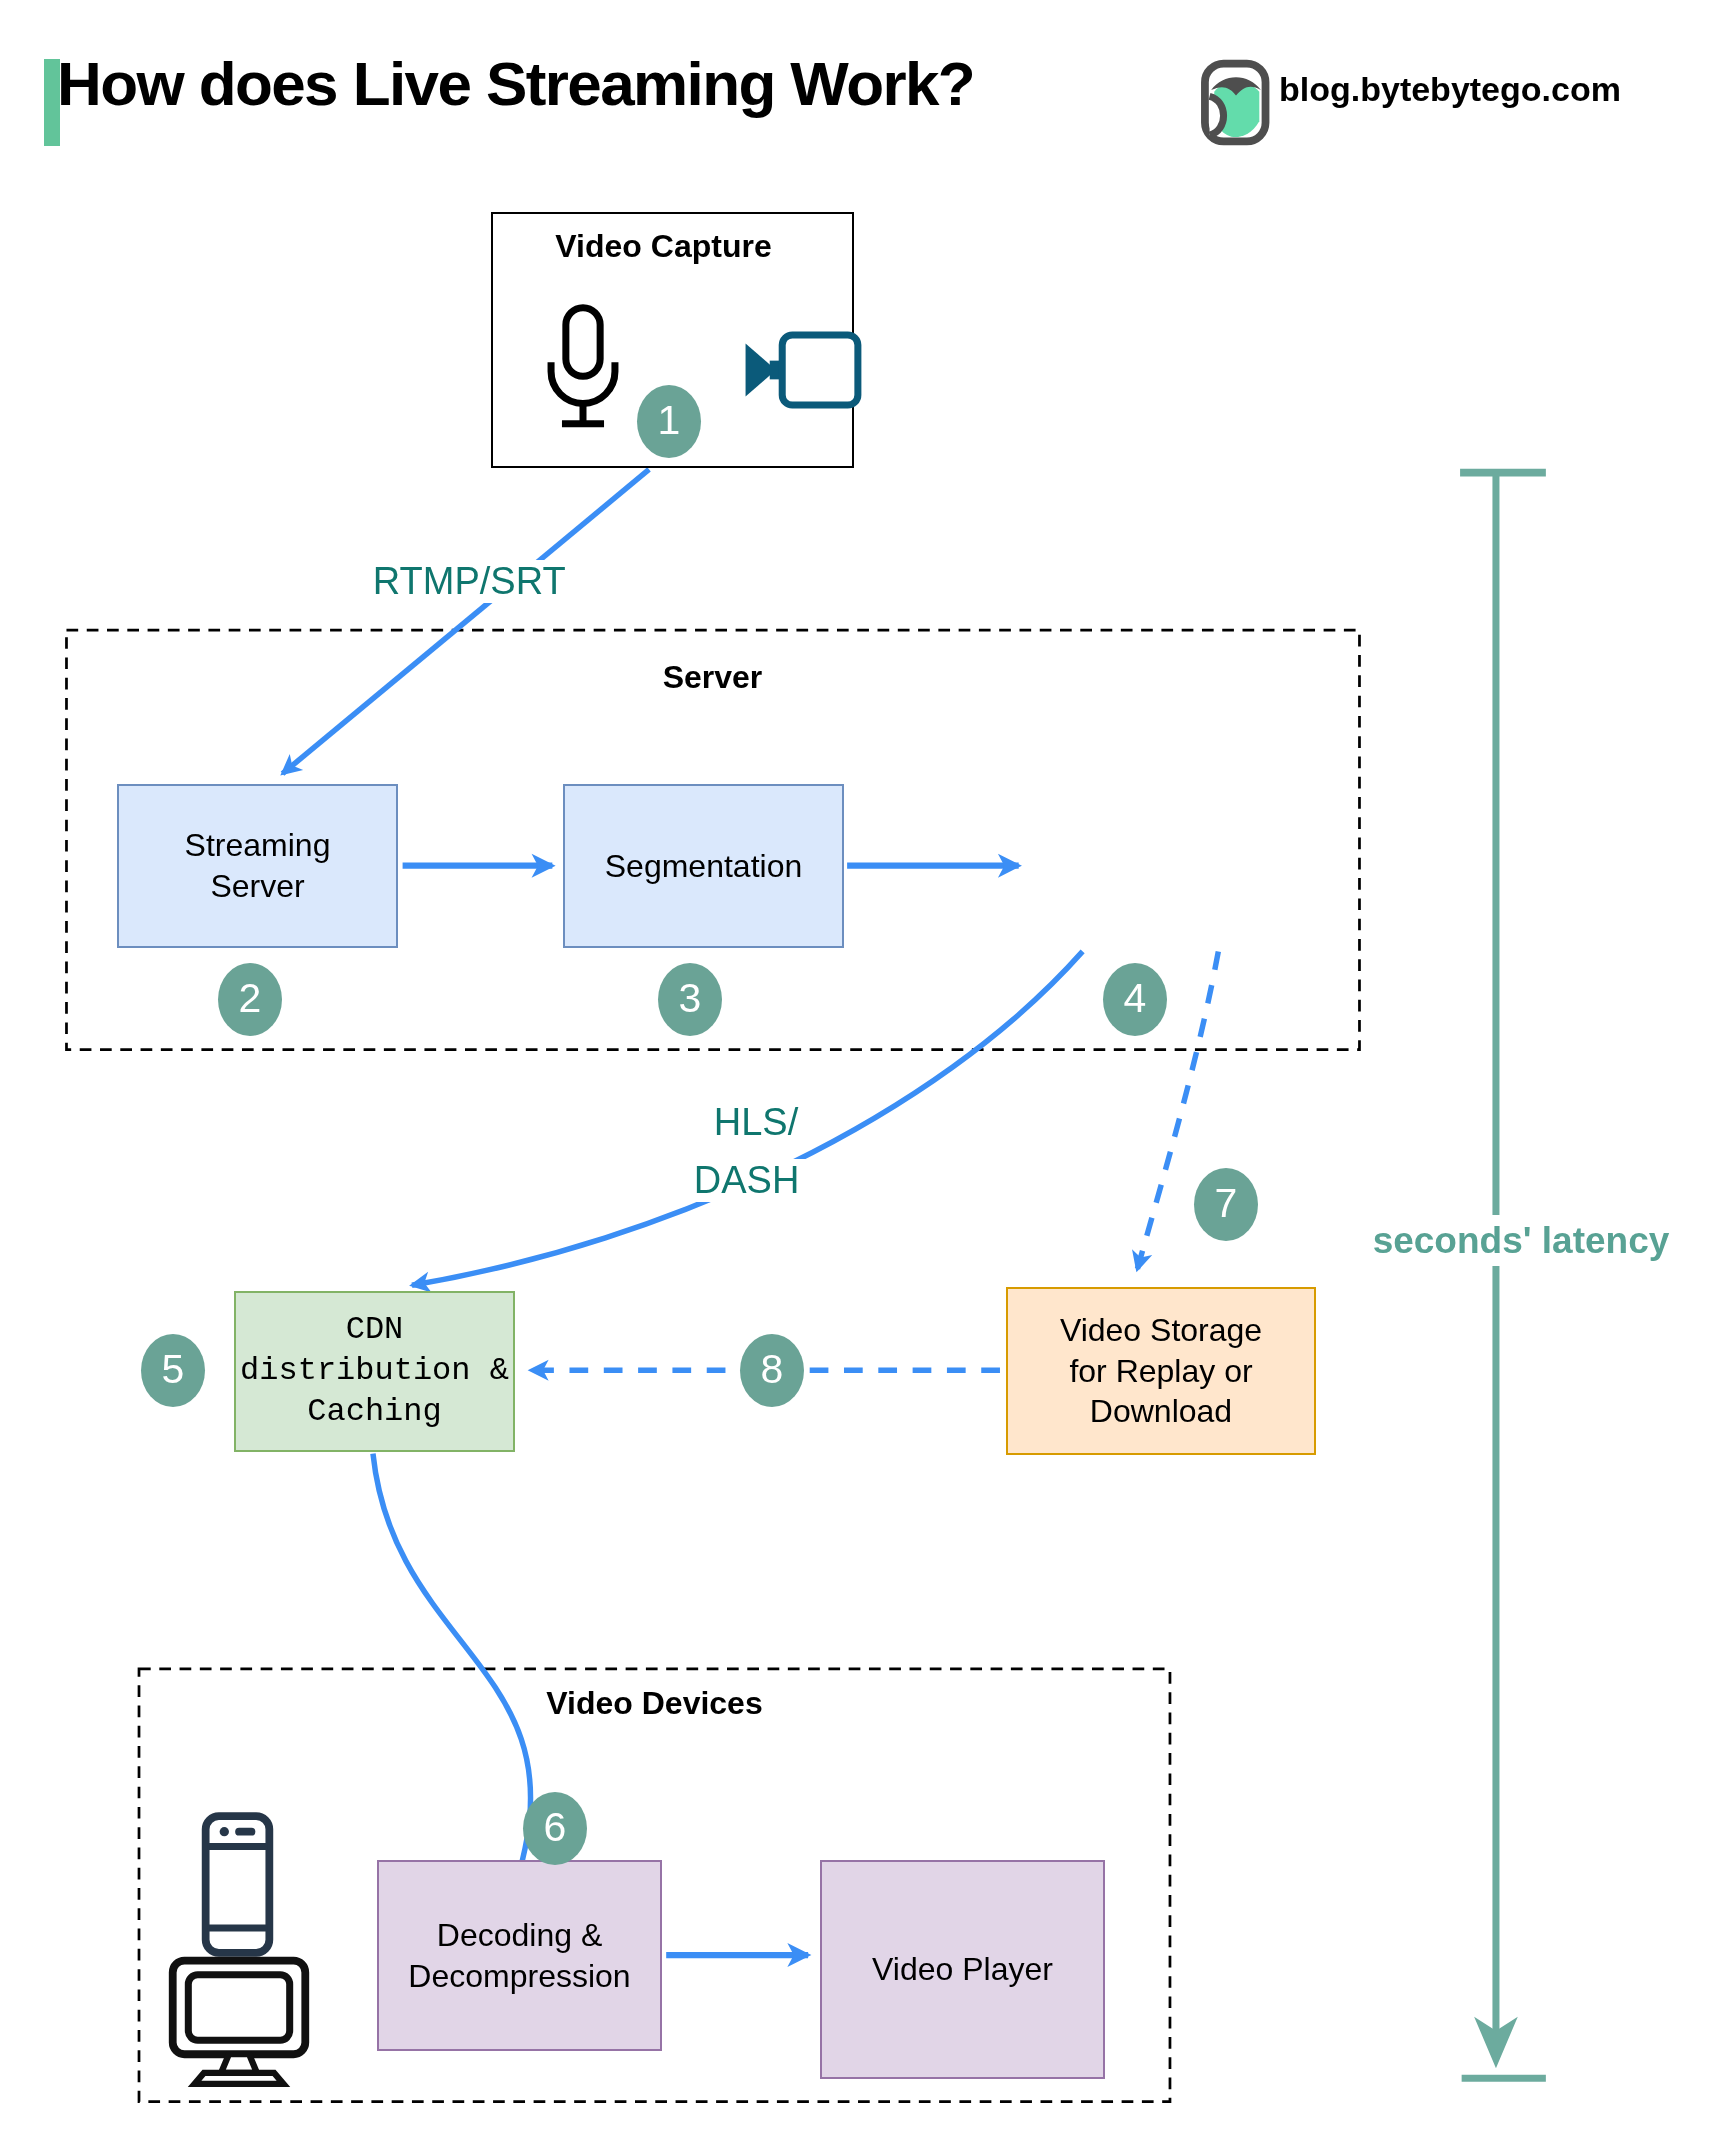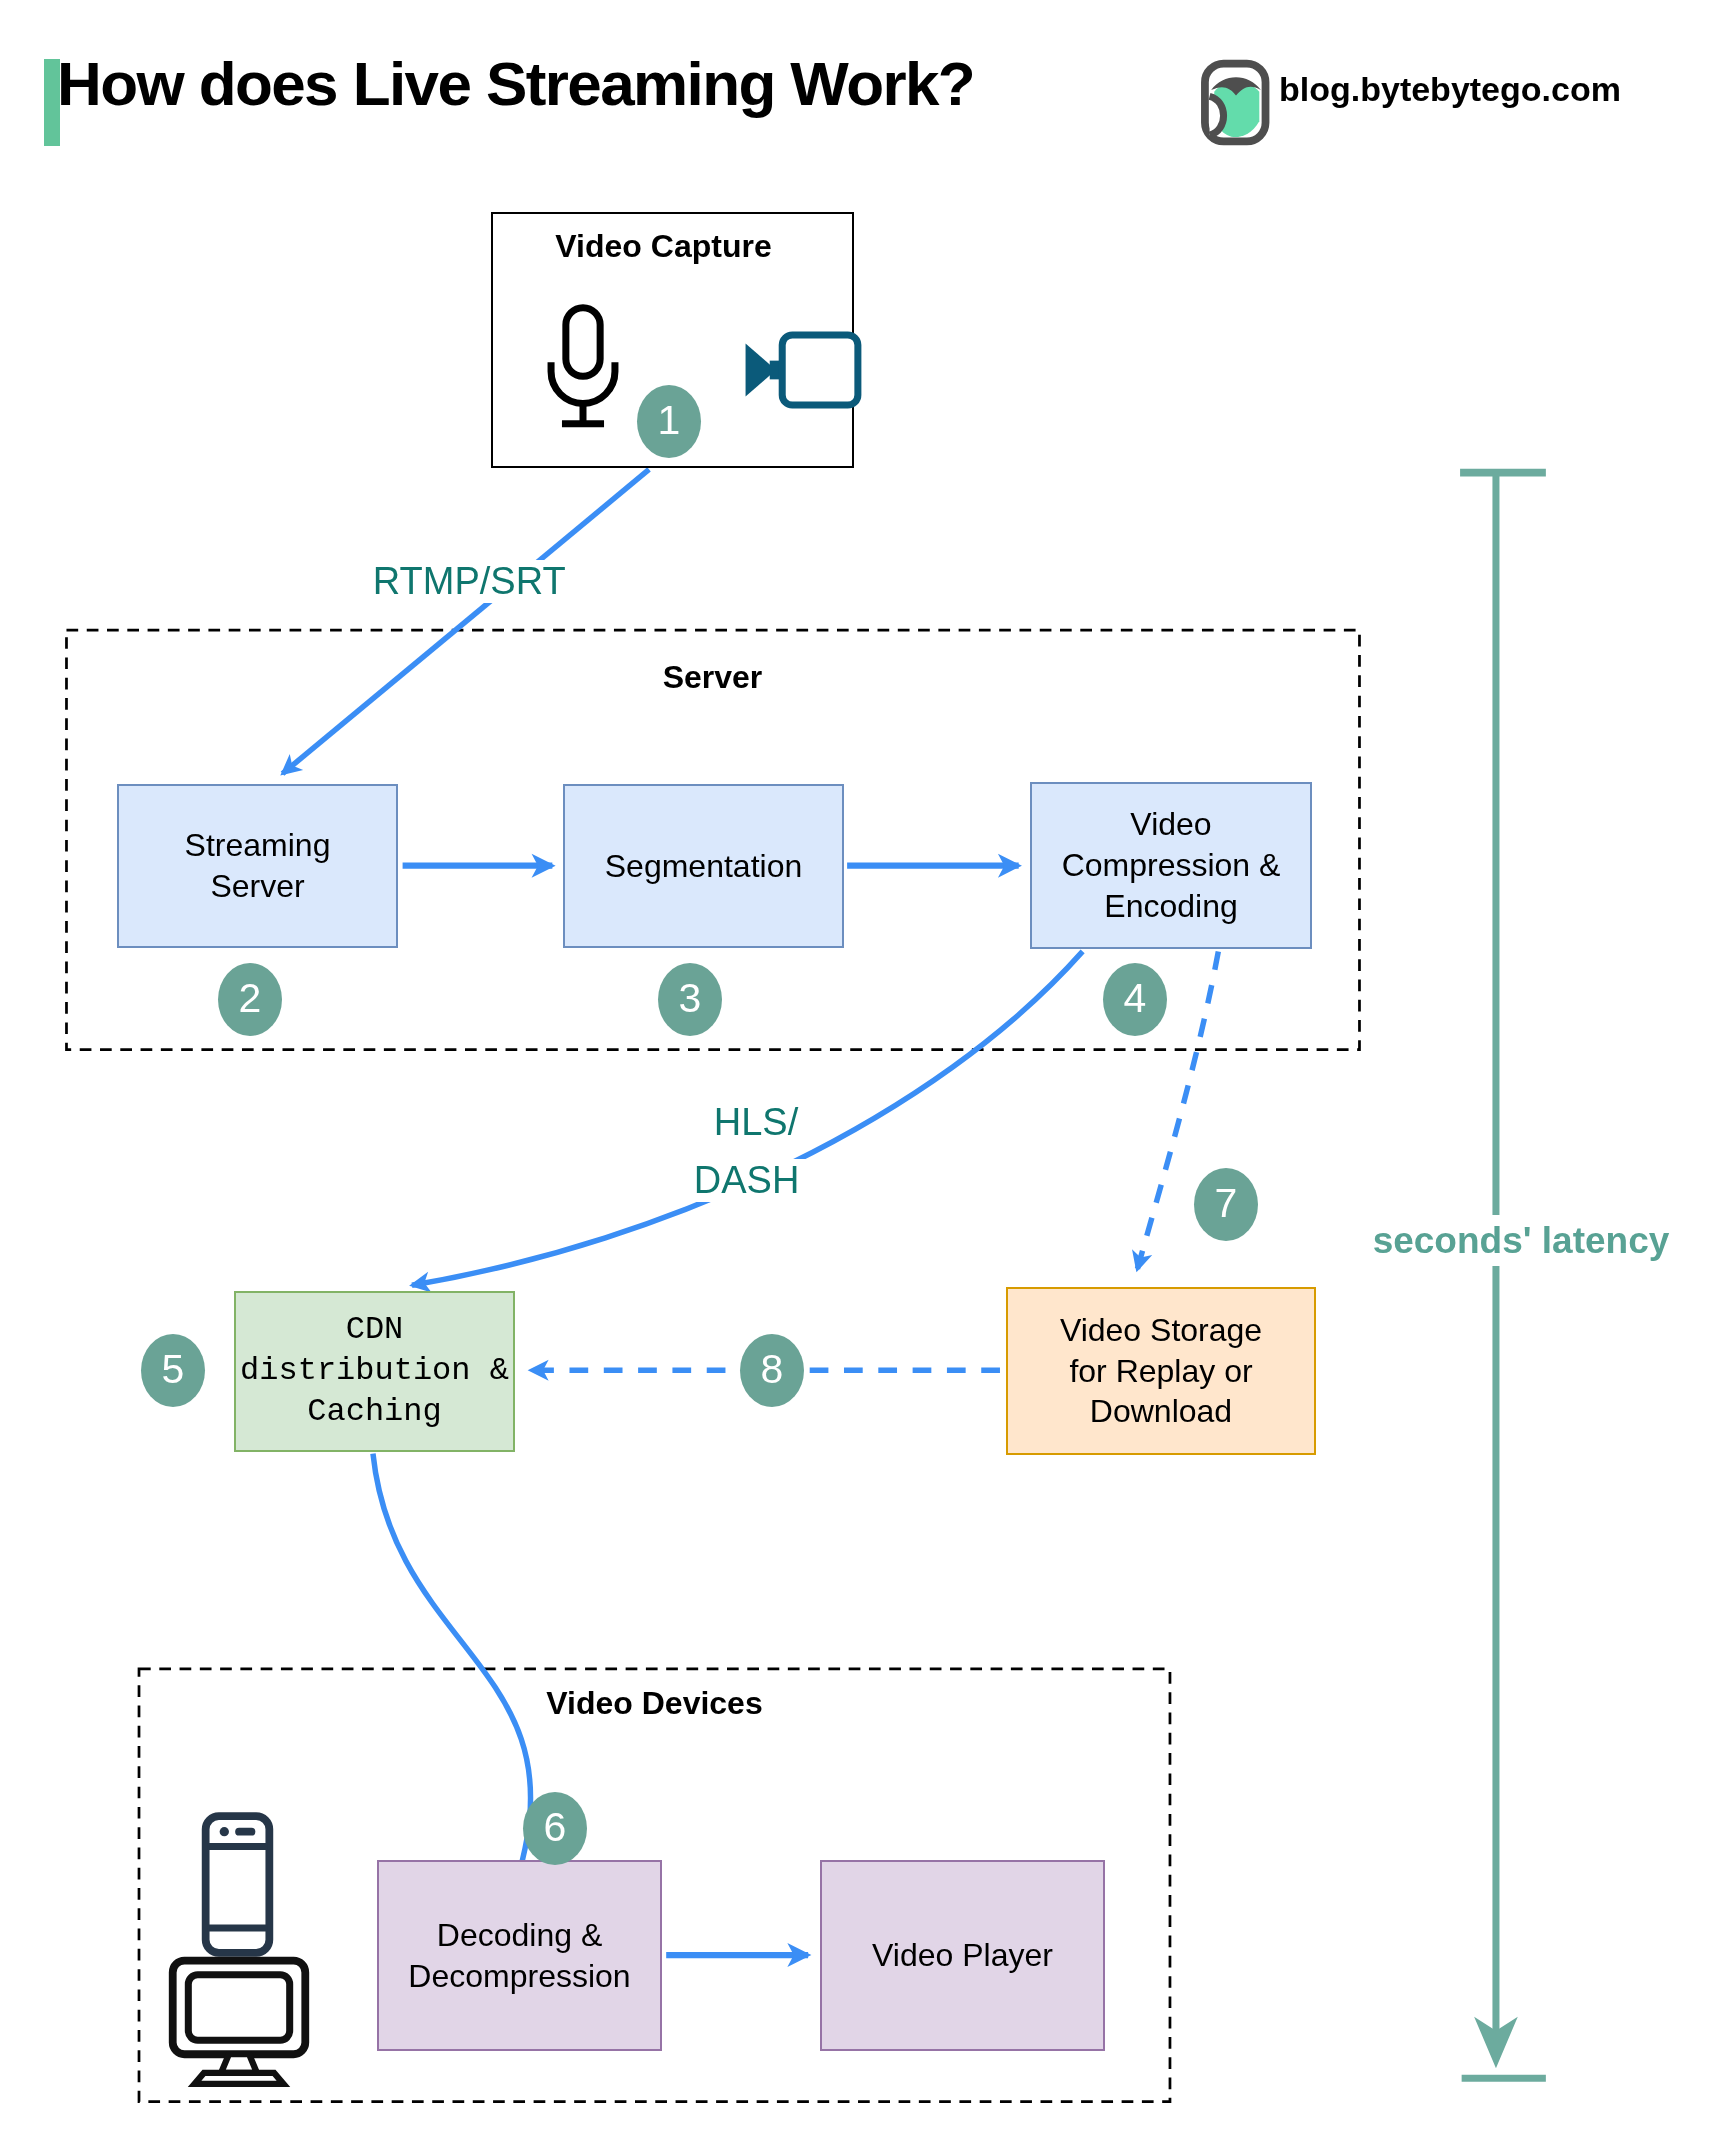--- a/index.html
+++ b/index.html
@@ -107,23 +107,20 @@
   <div class="abs edge-label" style="left:365px;top:560px;">RTMP/SRT</div>
 
   <div class="abs group-title" style="left:66px;top:659px;width:1293px;">Server</div>
 
   <div class="abs node-box blue-box" style="left:117px;top:784px;width:281px;height:164px;">
     <span style="max-width:195px;">Streaming Server</span>
   </div>
   <div class="abs node-box blue-box" style="left:563px;top:784px;width:281px;height:164px;">
     <span>Segmentation</span>
   </div>
-  <div class="abs node-box blue-box" style="left:1030px;top:782px;width:282px;height:167px;">
-    <span style="max-width:257px;">Video Compression &amp; Encoding</span>
-  </div>
 
   <div class="abs step" style="left:218px;top:963px;">
     <span>2</span>
   </div>
   <div class="abs step" style="left:658px;top:963px;">
     <span>3</span>
   </div>
   <div class="abs step" style="left:1103px;top:963px;">
     <span>4</span>
   </div>
@@ -166,21 +163,21 @@
       <rect x="6" y="6" width="170" height="120" rx="15" fill="#fff" stroke="#111" stroke-width="10"></rect>
       <rect x="26" y="24" width="130" height="84" rx="12" fill="#fff" stroke="#111" stroke-width="9"></rect>
       <path d="M78 126 L104 126 L114 150 L68 150 Z" fill="#fff" stroke="#111" stroke-width="8"></path>
       <path d="M46 150 L136 150 L148 164 L34 164 Z" fill="#fff" stroke="#111" stroke-width="8"></path>
     </svg>
   </div>
 
   <div class="abs node-box purple-box" style="left:377px;top:1860px;width:285px;height:191px;">
     <span style="max-width:257px;">Decoding &amp; Decompression</span>
   </div>
-  <div class="abs node-box purple-box" style="left:820px;top:1860px;width:285px;height:191px;">
+  <div class="abs node-box purple-box" style="left:820px;top:1860px;width:285px;height:219px;">
     <span>Video Player</span>
   </div>
 
   <div class="abs step" style="left:523px;top:1792px;">
     <span>6</span>
   </div>
 
 </div>
 
 

